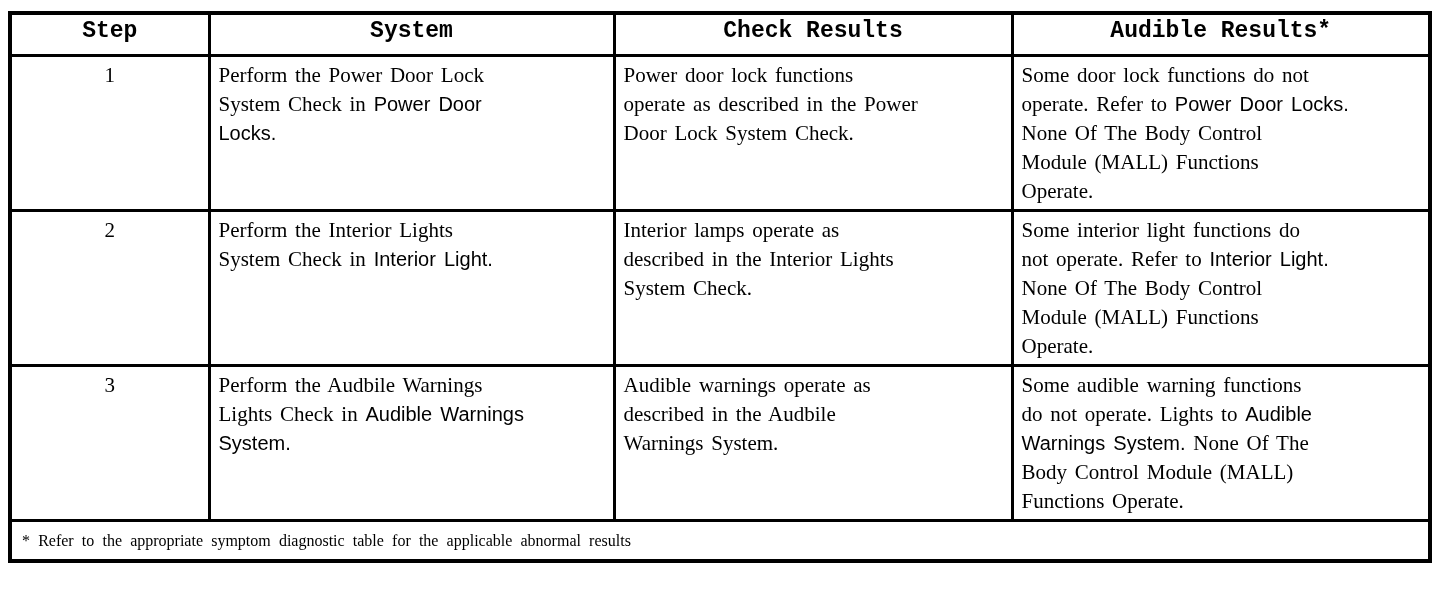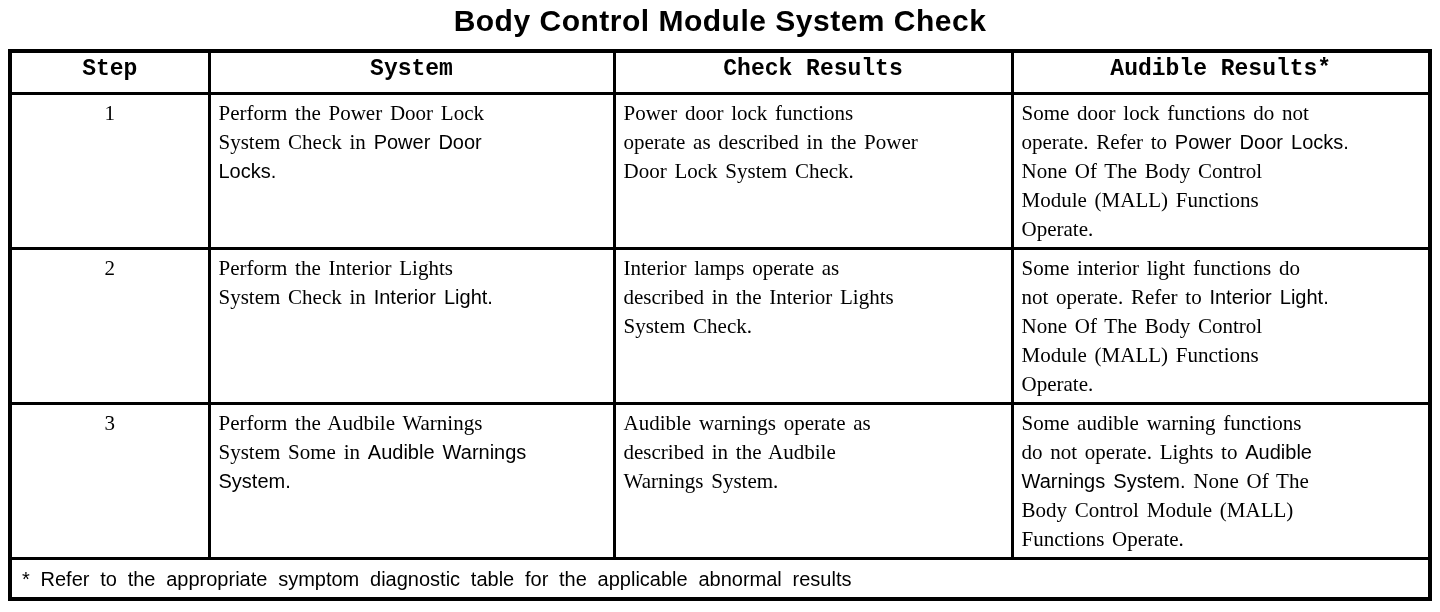--- a/index.html
+++ b/index.html
@@ -64,36 +64,35 @@
     margin-left: 24px;
   }
   .seg-serif {
     font-family: "Liberation Serif", "DejaVu Serif", serif;
   }
   .seg-sans {
     font-family: "Liberation Sans", "DejaVu Sans", sans-serif;
     font-size: 20px;
   }
   tr.footnote-row td {
-    font-size: 20px;
+    font-size: 16px;
     line-height: 26px;
     padding: 5px 10px 4px 10px;
     height: 28px;
     word-spacing: 0.26em;
     vertical-align: middle;
-    font-family: Liberation Sans, sans-serif;
+    font-family: Liberation Serif, serif;
     margin-top: 32px;
   }
 </style>
 </head>
 <body>
 
 <div class="page">
 
-  <div class="doc-title">Body Control Module System Check</div>
 
   <table class="check-table">
     <colgroup>
       <col style="width:199px">
       <col style="width:405px">
       <col style="width:398px">
       <col style="width:418px">
     </colgroup>
     <thead>
       <tr>
@@ -127,21 +126,21 @@
 System Check.</span></td>
           <td class="text-cell"><span class="seg-serif">Some interior light functions do
 not operate. Refer to </span><span class="seg-sans">Interior Light.</span><span class="seg-serif">
 None Of The Body Control
 Module (MALL) Functions
 Operate.</span></td>
         </tr>
         <tr class="data-row">
           <td class="step-cell">3</td>
           <td class="text-cell"><span class="seg-serif">Perform the Audbile Warnings
-System Some in </span><span class="seg-sans">Audible Warnings
+Lights Check in </span><span class="seg-sans">Audible Warnings
 System.</span></td>
           <td class="text-cell"><span class="seg-serif">Audible warnings operate as
 described in the Audbile
 Warnings System.</span></td>
           <td class="text-cell"><span class="seg-serif">Some audible warning functions
 do not operate. Lights to </span><span class="seg-sans">Audible
 Warnings System.</span><span class="seg-serif"> None Of The
 Body Control Module (MALL)
 Functions Operate.</span></td>
         </tr>

